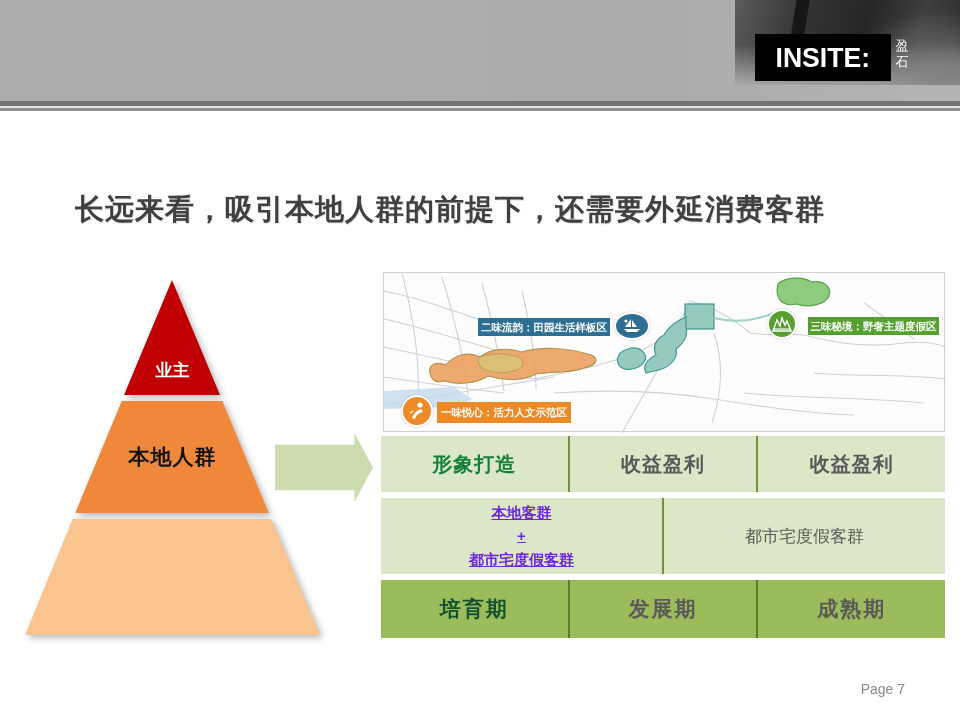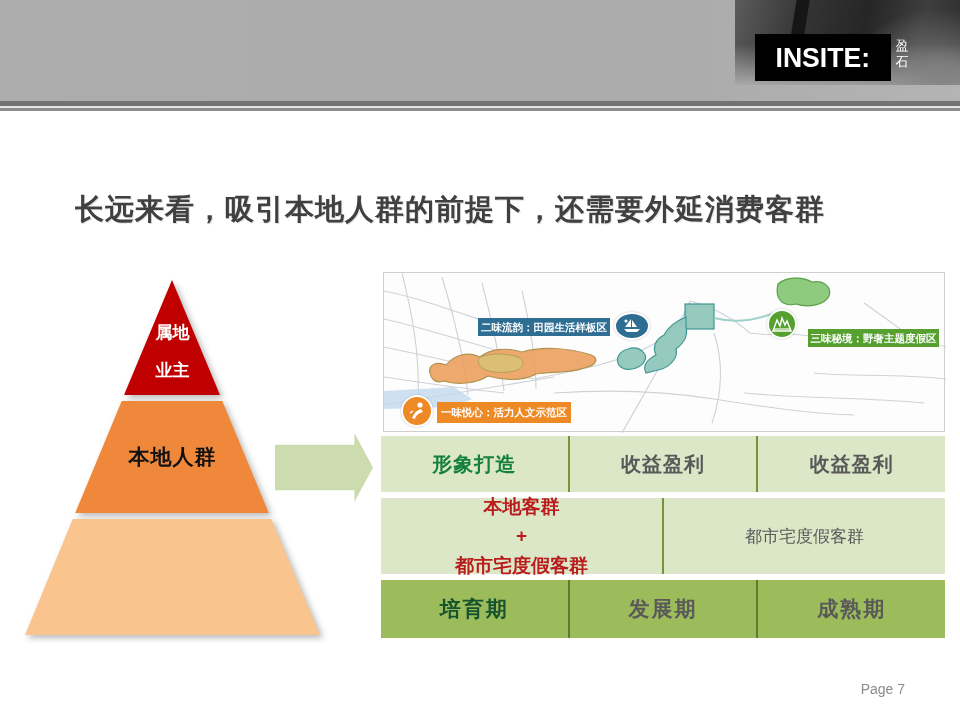--- a/index.html
+++ b/index.html
@@ -48,41 +48,41 @@
   
   .flow-arrow { position:absolute; left:275px; top:433px; width:98px; height:69px; background:#CDDCAE;
                 clip-path:polygon(0 17%,81% 17%,81% 0,100% 50%,81% 100%,81% 83%,0 83%); }
 
   
   .map { position:absolute; left:383px; top:272px; width:562px; height:160px; background:#fdfdfd;
          border:1px solid #cfcfcf; overflow:visible; }
   .banner { position:absolute; color:#fff; font-weight:bold; font-size:10.5px; text-align:center;
             height:18px; line-height:18px; white-space:nowrap; }
   .banner-blue   { left:94px;  top:45px;  width:132px; background:#2E6E93; }
-  .banner-green  { left:424px; top:44px;  width:131px; background:#55A02E;margin-top:12px; }
+  .banner-green  { left:424px; top:44px;  width:131px; background:#55A02E; }
   .banner-orange { left:53px;  top:129px; width:134px; height:21px; line-height:21px; background:#EE8A26; }
   .map-icon { position:absolute; border-radius:50%; border:2px solid #fff;
               display:flex; align-items:center; justify-content:center;
               box-shadow:0 0 2px rgba(0,0,0,.25); }
   .icon-blue   { left:230px; top:39px;  width:36px; height:28px; background:#2E6E93; border-radius:50%; }
   .icon-green  { left:383px; top:36px;  width:30px; height:30px; background:#55A02E; }
   .icon-orange { left:17px;  top:122px; width:32px; height:32px; background:#EE8A26; }
 
   
   .trow { position:absolute; left:381px; width:564px; display:flex; }
   .trow1 { top:436px; height:56px; background:#DCE7C7; }
   .trow2 { top:498px; height:76px; background:#DCE7C7; }
   .trow3 { top:580px; height:58px; background:#9CBB5B; }
   .tcell { flex:1; display:flex; flex-direction:column; align-items:center; justify-content:center;
            text-align:center; }
   .trow .tcell + .tcell { border-left:2px solid #77933C; }
   .trow3 .tcell + .tcell { border-left:2px solid #5E7A30; }
   .t-red    { color:#15803d; font-weight:bold; font-size:20px; letter-spacing:1px; }
   .t-gray-b { color:#595959; font-weight:bold; font-size:20px; letter-spacing:1px; }
-  .t-black-s{ color:#b91c1c; font-weight:bold; font-size:19px; line-height:1.55; }
+  .t-black-s{ color:#6d28d9; font-weight:bold; font-size:15px; line-height:1.55;text-decoration:underline; }
   .t-gray-m { color:#595959; font-size:17px; }
   .t-black-b{ color:#14532d; font-weight:bold; font-size:21px; letter-spacing:2px; }
   .t-gray-bb{ color:#595959; font-weight:bold; font-size:21px; letter-spacing:2px; }
 
   .page-num { position:absolute; right:55px; top:681px; font-size:14px; color:#8a8a8a; }
 </style>
 </head>
 <body>
 
 <div class="slide">
@@ -105,21 +105,20 @@
   <div class="stripe3"></div>
 
   <div class="headline">长远来看，吸引本地人群的前提下，还需要外延消费客群</div>
 
   <div class="pyramid">
     <svg width="295" height="366" viewBox="0 0 295 366">
       <polygon points="147,5 195,120 99,120" fill="#C00000"></polygon>
       <polygon points="96.7,126 197.3,126 243.8,238 50.2,238" fill="#F0883C"></polygon>
       <polygon points="47.7,244 246.3,244 295,360 0,360" fill="#FAC48F"></polygon>
     </svg>
-    <div class="pyr-label pyr-top-l1">属地</div>
     <div class="pyr-label pyr-top-l2">业主</div>
     <div class="pyr-label pyr-mid">本地人群</div>
   </div>
 
   <div class="flow-arrow"></div>
 
   <div class="map">
     <svg width="562" height="160" viewBox="0 0 562 160">
       <g stroke="#c9cdd2" stroke-width="1.1" fill="none" opacity="0.9">
         <path d="M0,18 C40,26 80,42 130,58"></path>

